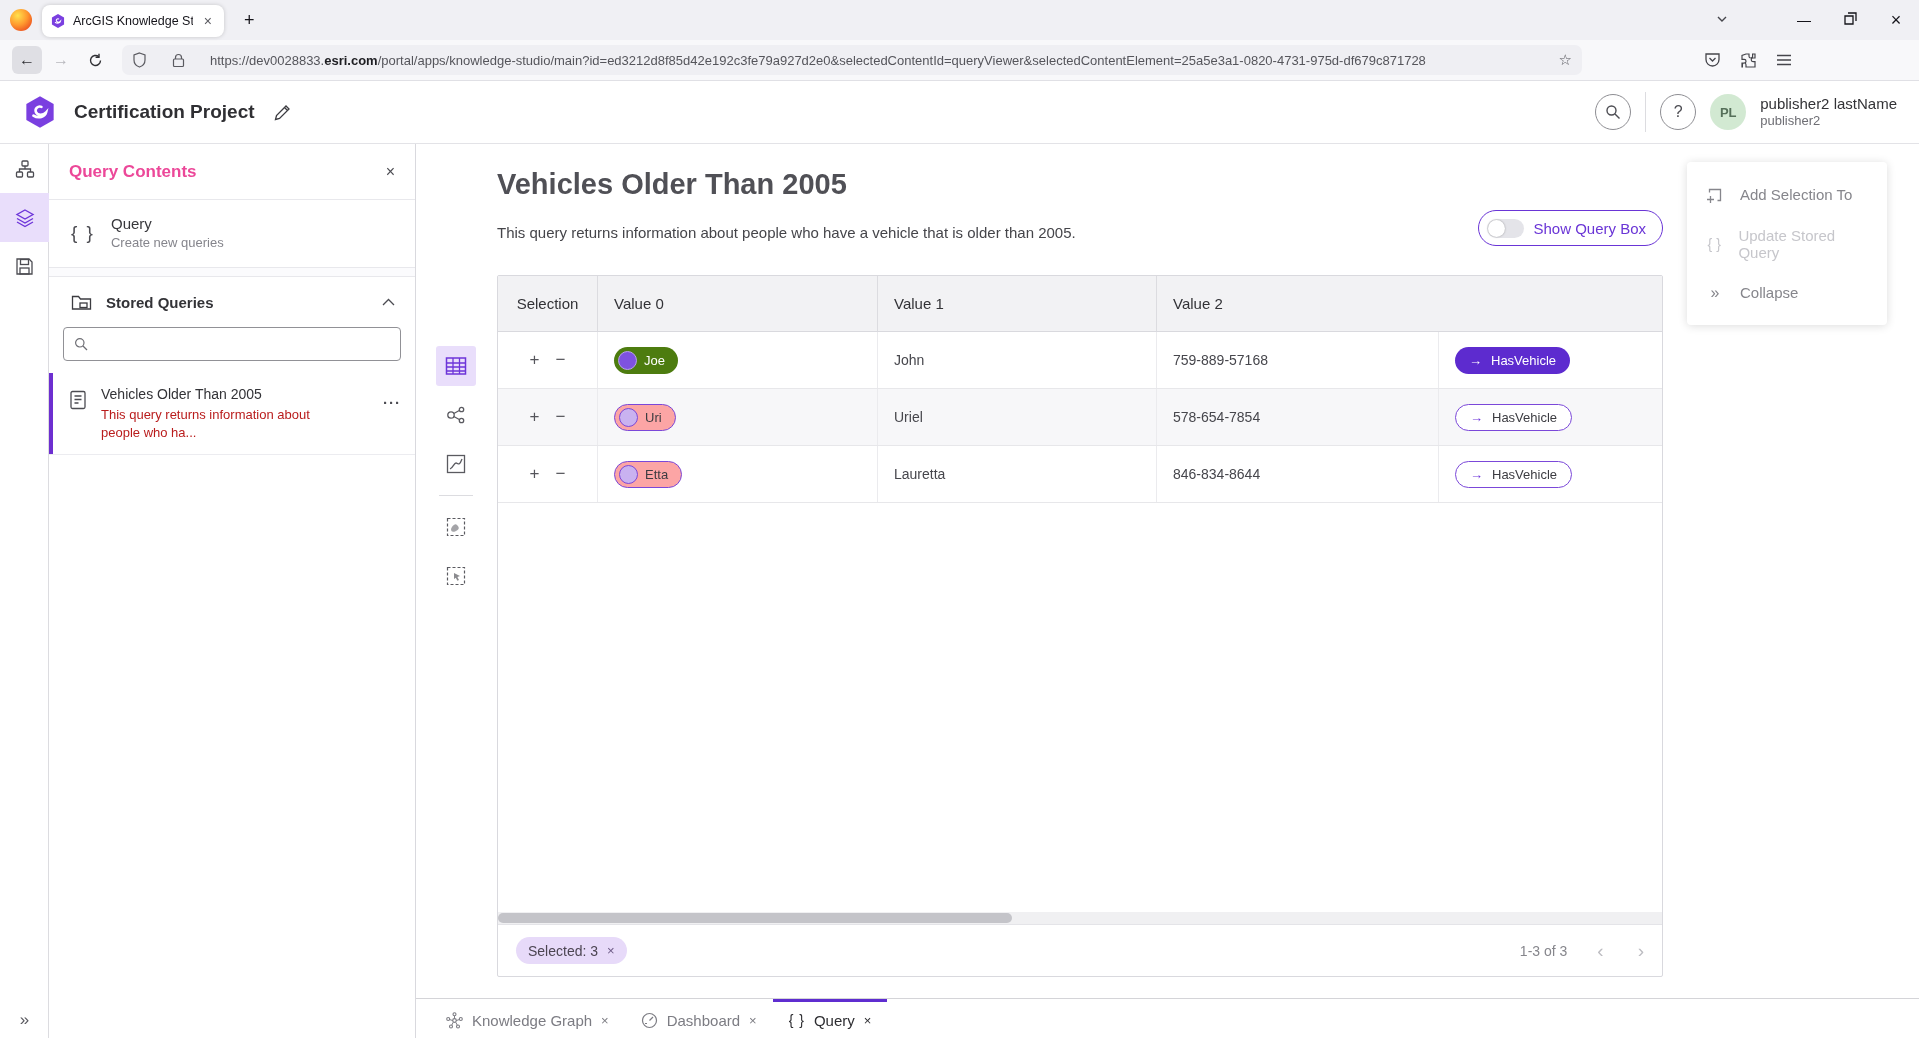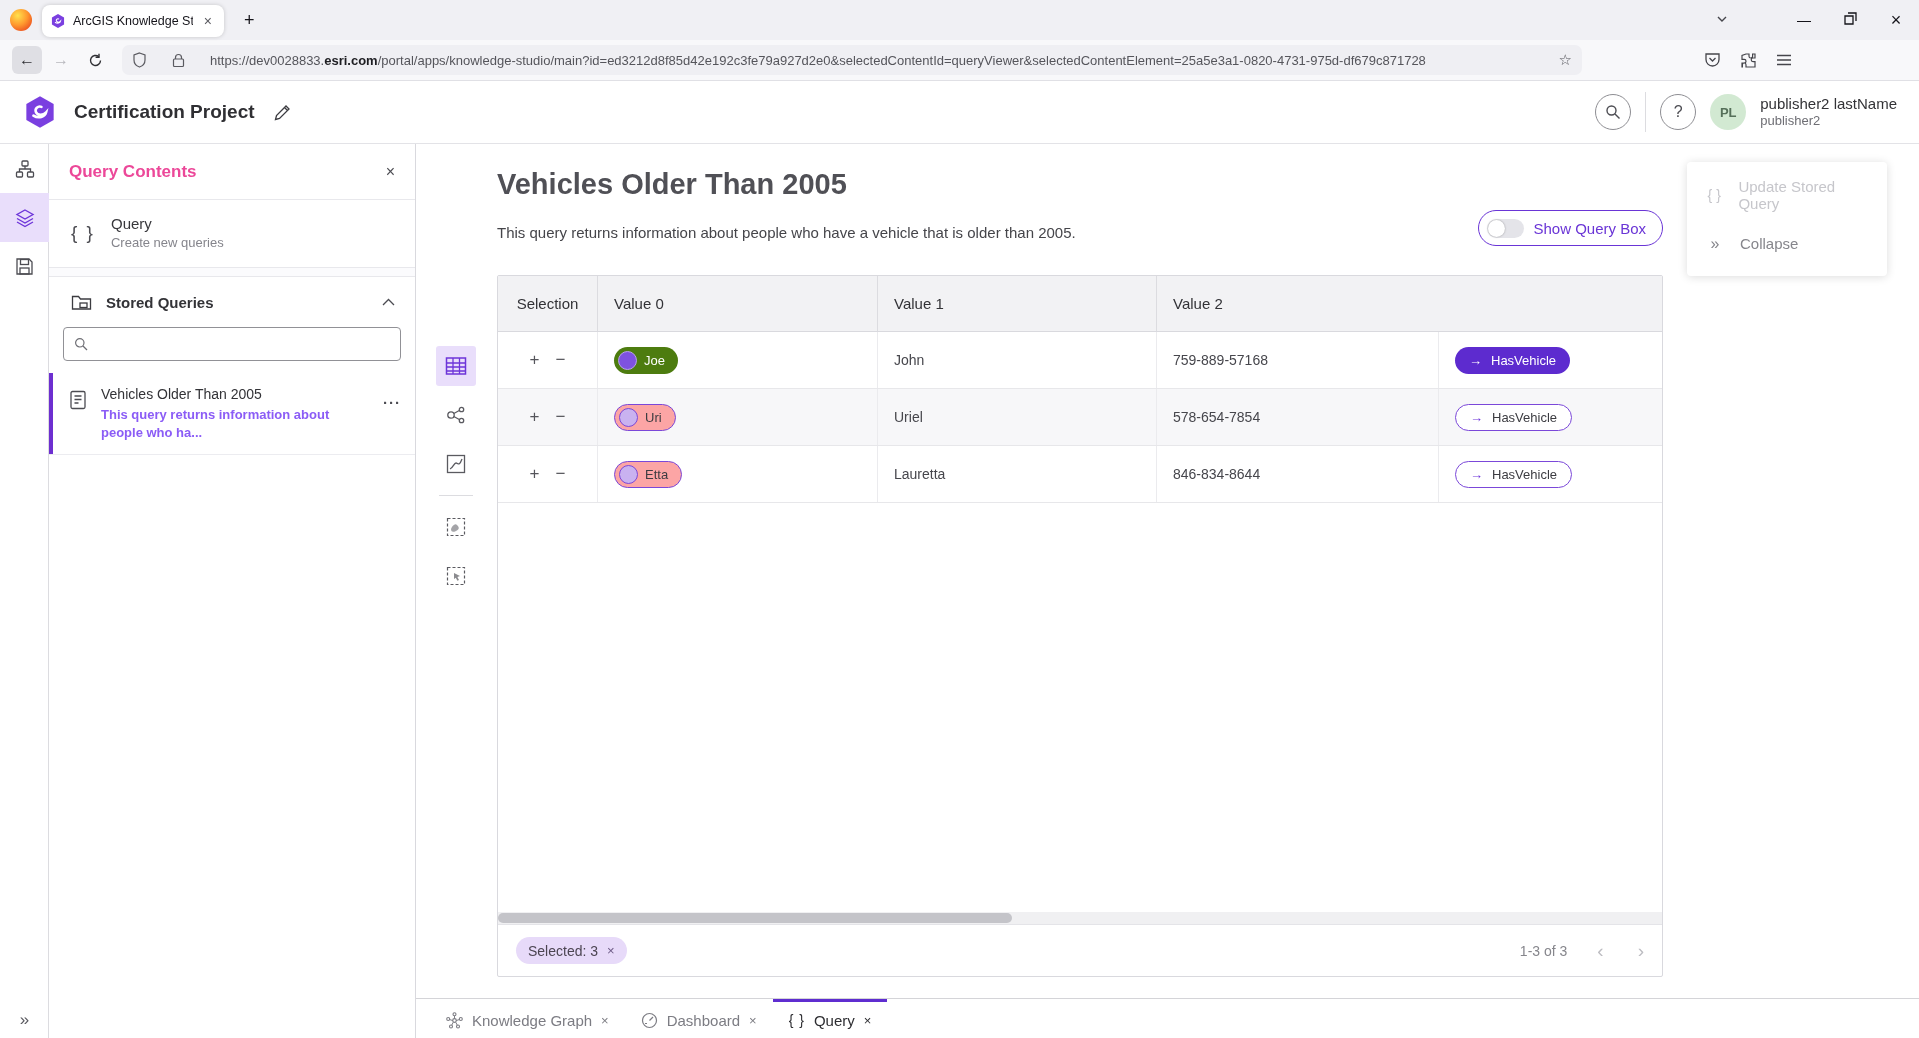--- a/index.html
+++ b/index.html
@@ -62,21 +62,21 @@
   .q-item-title { font-size:15px; color:#38383c; }
   .q-item-sub { font-size:13px; color:#85858c; margin-top:3px; }
   .section-gap { height:9px; background:#fbfbfd; border-bottom:1px solid #e8e8ec; }
   .sq-hd { display:flex; align-items:center; gap:14px; padding:16px 20px 10px 22px; color:#3c3c41; }
   .sq-title { font-size:15px; font-weight:700; color:#333337; flex:1; }
   .searchbox { margin:6px 14px 12px 14px; height:34px; border:1px solid #919196; border-radius:4px; display:flex; align-items:center; padding:0 10px; gap:8px; color:#6e6e74; }
   .searchbox input { border:none; outline:none; background:transparent; flex:1; font-size:14px; font-family:inherit; }
   .sq-item { position:relative; display:flex; gap:14px; padding:13px 14px 13px 20px; border-bottom:1px solid #ececf0; }
   .sq-item .selbar { position:absolute; left:0; top:0; bottom:0; width:4px; background:#6d2fd0; }
   .sq-item-title { font-size:14px; color:#333337; }
-  .sq-item-desc { font-size:13px; color:#8b5cf6; margin-top:4px; line-height:1.35;font-weight:bold; }
+  .sq-item-desc { font-size:13px; color:#b91c1c; margin-top:4px; line-height:1.35; }
   .kebab { margin-left:auto; color:#4c4c52; font-size:15px; font-weight:700; letter-spacing:1px; align-self:flex-start; margin-top:8px; }
   .doc-ic { margin-top:4px; color:#4c4c52; }
 
   
   .main { flex:1; position:relative; background:#fff; }
   .vtitle { position:absolute; left:81px; top:24px; font-size:29px; font-weight:600; color:#505056; }
   .vdesc { position:absolute; left:81px; top:80px; font-size:15px; color:#45454a; }
   .toggle-pill { position:absolute; right:256px; top:66px; height:36px; border:1.5px solid #6a35d6; border-radius:999px;
     display:flex; align-items:center; gap:9px; padding:0 16px 0 8px; color:#6a35d6; font-size:15px; }
   .tg-track { width:37px; height:19px; border-radius:999px; background:#e4e4e9; position:relative; }
@@ -441,20 +441,29 @@
           <span>1-3 of 3</span>
           <span style="display:flex;gap:34px;">
             <span class="pg-arrow">‹</span>
             <span class="pg-arrow">›</span>
           </span>
         </span>
       </div>
     </div>
 
     <div class="ctxmenu">
+      <div class="ctx-item">
+        <span class="ctx-ic">
+            <svg width="18" height="18" viewBox="0 0 18 18">
+              <path d="M3.5 6.5v-3h11v11h-3" fill="none" stroke="currentColor" stroke-width="1.3"></path>
+              <path d="M1 13.5h7M4.5 10v7" stroke="currentColor" stroke-width="1.3"></path>
+            </svg>
+          </span>
+        <span>Add Selection To</span>
+      </div>
       <div class="ctx-item disabled">
         <span class="ctx-ic">{ }</span>
         <span>Update Stored Query</span>
       </div>
       <div class="ctx-item">
         <span class="ctx-ic" style="font-size:16px;">»</span>
         <span>Collapse</span>
       </div>
     </div>
 

